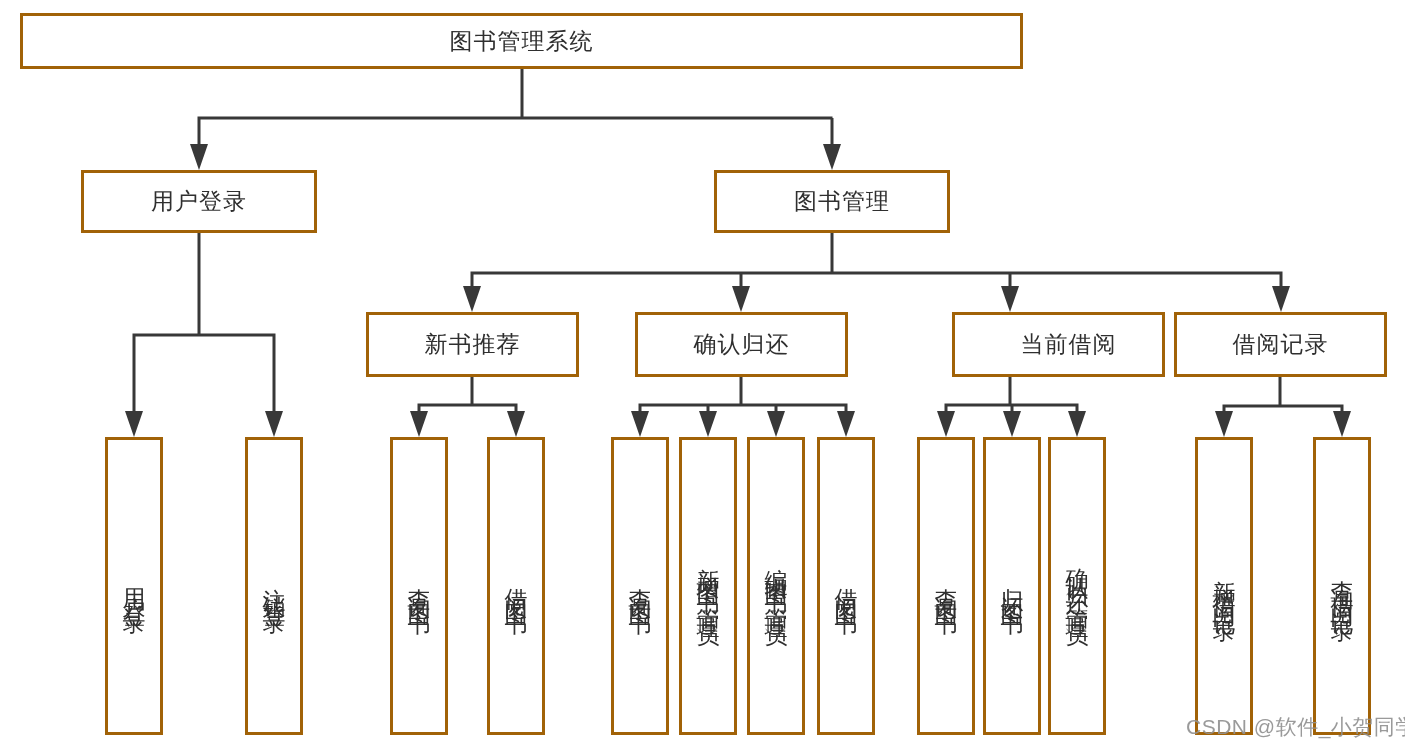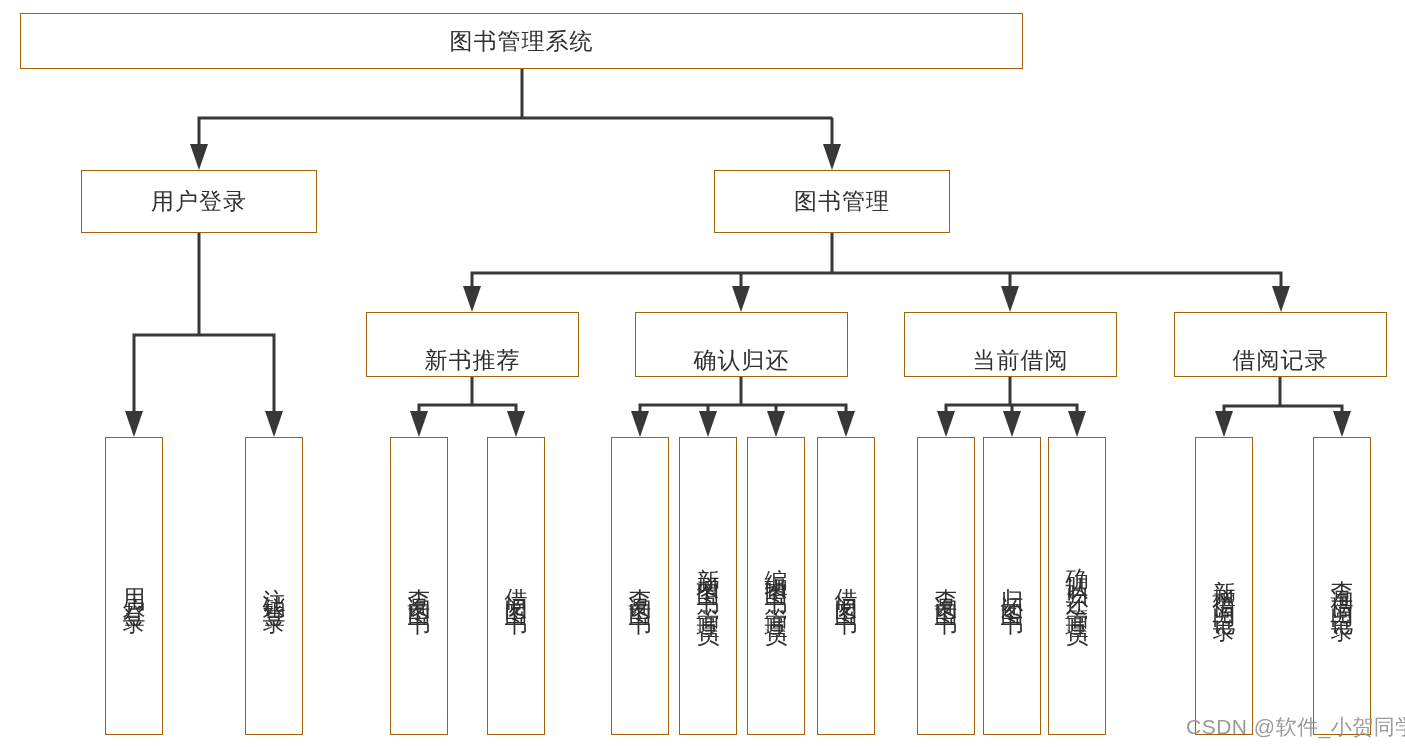--- a/index.html
+++ b/index.html
@@ -20,21 +20,21 @@
     position: absolute;
     left: 0;
     top: 0;
     width: 1405px;
     height: 747px;
   }
   .box {
     position: absolute;
     box-sizing: border-box;
     background: #ffffff;
-    border: 1px solid #a16207;
+    border: 3px solid #a16207;
     display: flex;
     align-items: center;
     justify-content: center;
   }
   .h-label {
     font-size: 23px;
     letter-spacing: 1px;
     color: #2f2f2f;
     white-space: nowrap;
   }
@@ -46,24 +46,24 @@
     line-height: 1;
     color: #2f2f2f;
     white-space: nowrap;
   }
   
   .root-box   { left: 20px;   top: 13px;  width: 1003px; height: 56px; }
   
   .l2-a       { left: 81px;   top: 170px; width: 236px;  height: 63px; }
   .l2-b       { left: 714px;  top: 170px; width: 236px;  height: 63px; padding-left: 20px; }
   
-  .l3         { top: 312px; height: 65px; width: 213px; align-items: flex-end; }
+  .l3         { top: 312px; height: 65px; width: 213px; }
   .l3-a { left: 366px; }
   .l3-b { left: 635px; }
-  .l3-c { left: 904px; padding-left: 20px; }
+  .l3-c { left: 952px; padding-left: 20px; }
   .l3-d { left: 1174px; }
   
   .leaf       { top: 437px; height: 298px; width: 58px; }
   .leaf-1  { left: 105px; }
   .leaf-2  { left: 245px; }
   .leaf-3  { left: 390px; }
   .leaf-4  { left: 487px; }
   .leaf-5  { left: 611px; }
   .leaf-6  { left: 679px; }
   .leaf-7  { left: 747px; }

